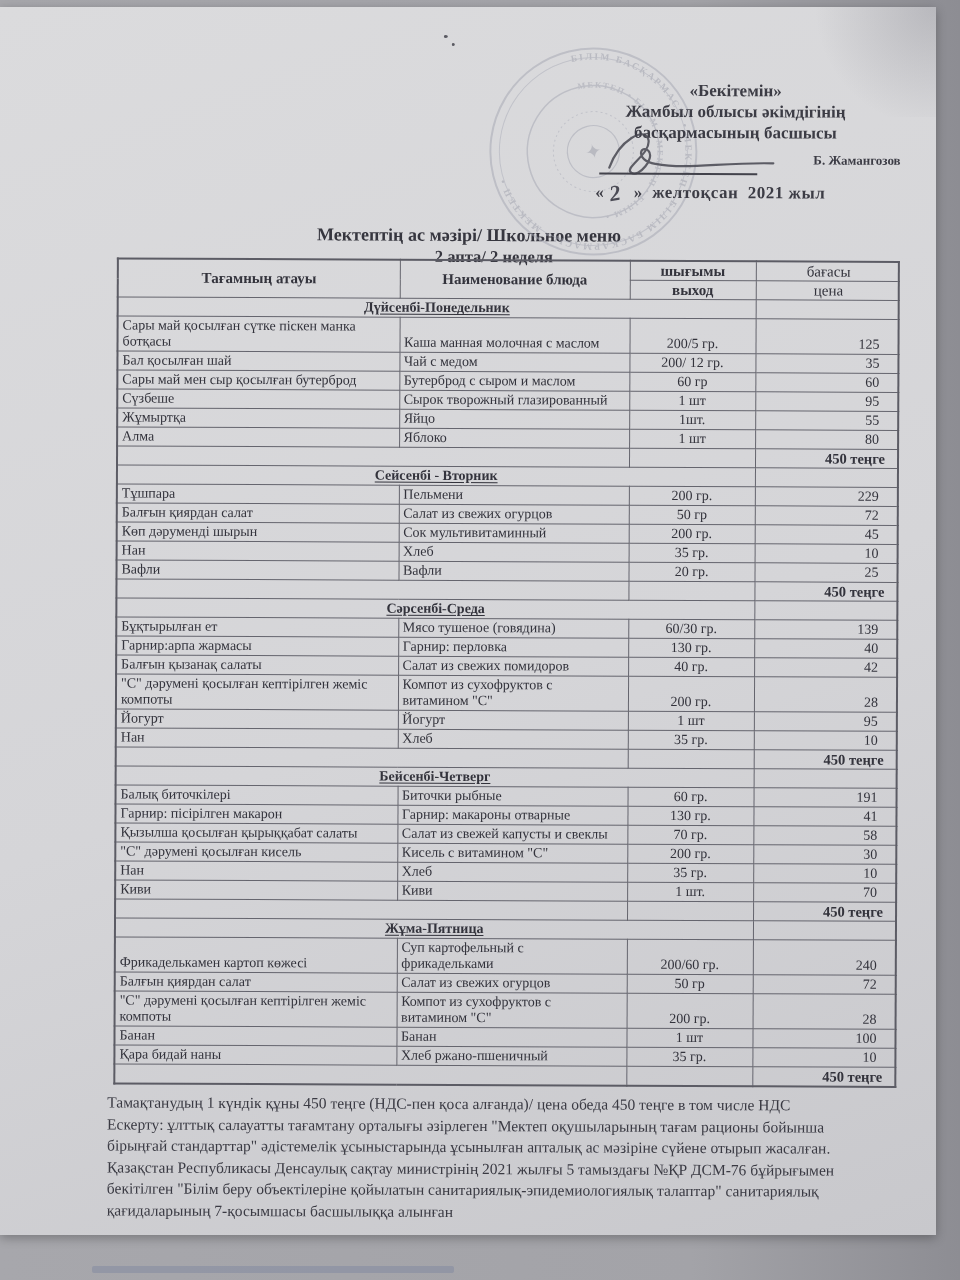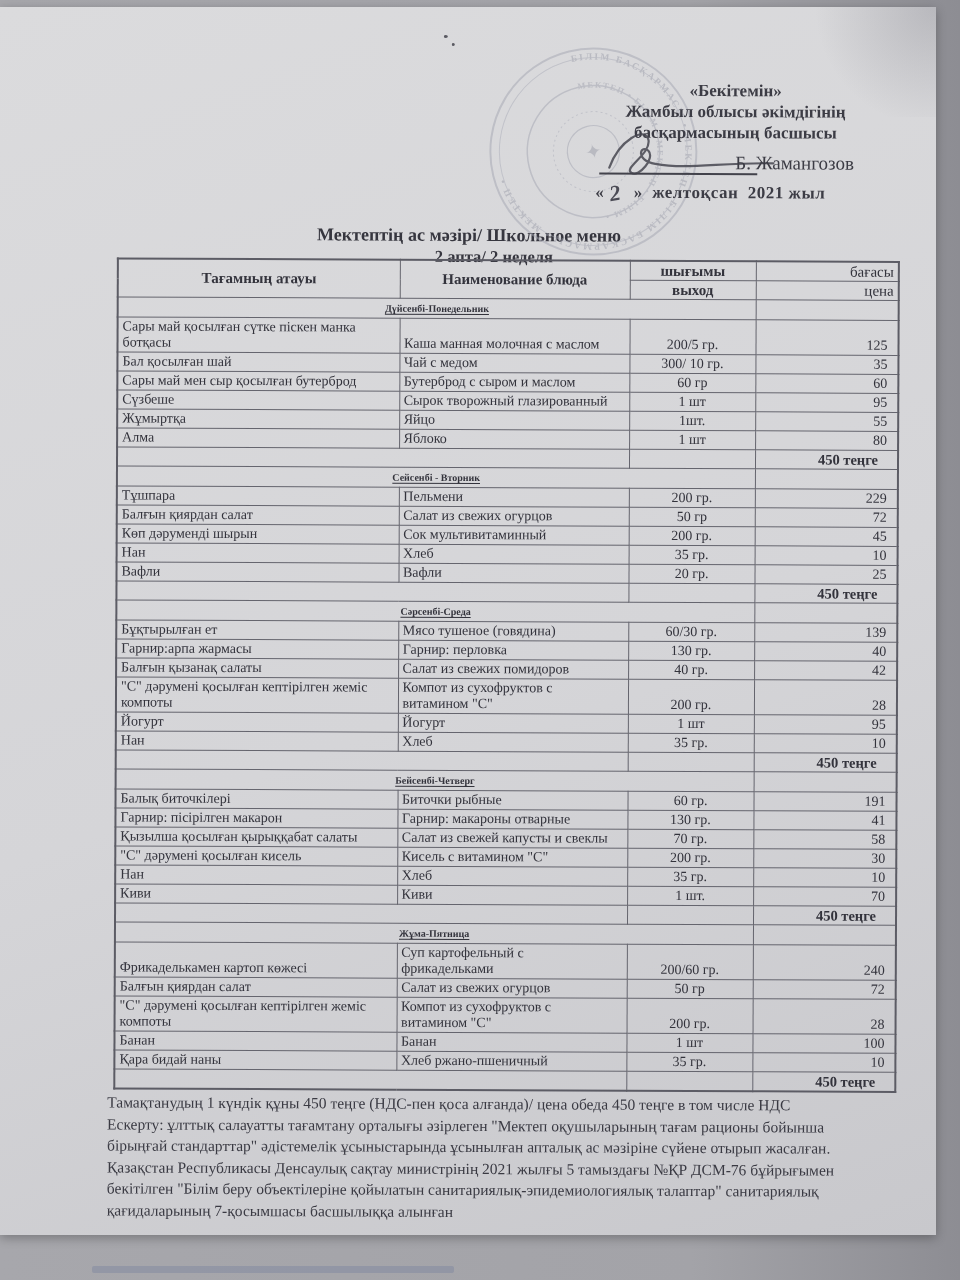--- a/index.html
+++ b/index.html
@@ -23,42 +23,42 @@
   .speck{position:absolute;background:#5a5a62;border-radius:50%;}
 
   
   .stamp{position:absolute;left:486px;top:36px;width:216px;height:216px;opacity:.5;transform:rotate(-14deg);z-index:1;}
 
   
   .approval{position:absolute;left:606px;top:72px;width:260px;text-align:center;z-index:2;
             font-weight:bold;font-size:17px;line-height:21px;color:#3c3c45;}
   .sig-wrap{position:absolute;left:596px;top:116px;width:300px;height:60px;z-index:2;}
   .sig-line{position:absolute;left:4px;top:49px;width:158px;border-bottom:2px solid #42424b;}
-  .signer{position:absolute;left:736px;top:144px;font-weight:normal;font-size:19px;color:#3c3c45;z-index:2;}
+  .signer{position:absolute;left:814px;top:144px;font-weight:bold;font-size:13px;color:#3c3c45;z-index:2;}
   .date-line{position:absolute;left:596px;top:170px;font-weight:bold;font-size:17px;letter-spacing:.5px;color:#3c3c45;z-index:2;white-space:pre;}
   .hand-digit{display:inline-block;font-style:italic;font-size:22px;transform:rotate(-10deg) translateY(2px);color:#4b4b55;width:20px;}
 
   
   .doc-title{position:absolute;left:60px;top:218px;width:820px;text-align:center;
              font-weight:bold;font-size:18px;line-height:21px;color:#36363f;}
   .doc-title .sub{font-size:16.5px;transform:translateX(25px);}
 
   
   .table-wrap{position:absolute;left:118px;top:252px;width:781px;}
   table.doc-table{border-collapse:collapse;width:100%;table-layout:fixed;}
   .doc-table th,.doc-table td{border:1px solid #65656e;color:#33333c;}
   .doc-table{border:2px solid #5c5c65;}
   .doc-table th{font-size:15px;font-weight:bold;text-align:center;padding:0 4px;height:18px;line-height:17px;}
-  .doc-table th.th-left{text-align:right;font-weight:normal;padding-left:7px;}
+  .doc-table th.th-left{text-align:center;font-weight:normal;padding-left:7px;}
   .doc-table td{font-size:14px;line-height:16px;padding:1px 4px;vertical-align:bottom;white-space:pre-line;}
   td.day-cell{text-align:center;vertical-align:middle;}
-  .day-label{font-weight:bold;font-size:10px;text-decoration:underline;text-underline-offset:2px;}
+  .day-label{font-weight:bold;font-size:14px;text-decoration:underline;text-underline-offset:2px;}
   td.portion{text-align:center;}
-  td.price{text-align:right;padding-right:10px;}
-  td.total{font-weight:bold;font-size:14.5px;text-align:right;padding-right:19px;}
+  td.price{text-align:right;padding-right:18px;}
+  td.total{font-weight:bold;font-size:14.5px;text-align:right;padding-right:12px;}
 
   
   .footer-notes{position:absolute;left:112px;top:1086px;width:812px;
                 font-size:15.5px;line-height:21.5px;color:#3a3a43;}
 
   .desk-mark{position:absolute;left:92px;top:1266px;width:362px;height:7px;background:#7f88a0;opacity:.5;border-radius:2px;}
 </style>
 </head>
 <body>
 
@@ -136,21 +136,21 @@
             <tr>
               <td class="kk">Сары май қосылған сүтке піскен манка
 ботқасы</td>
               <td class="ru">Каша манная молочная с маслом</td>
               <td class="portion">200/5 гр.</td>
               <td class="price">125</td>
             </tr>
             <tr>
               <td class="kk">Бал қосылған шай</td>
               <td class="ru">Чай с медом</td>
-              <td class="portion">300/ 10 гр.</td>
+              <td class="portion">200/ 12 гр.</td>
               <td class="price">35</td>
             </tr>
             <tr>
               <td class="kk">Сары май мен сыр қосылған бутерброд</td>
               <td class="ru">Бутерброд с сыром и маслом</td>
               <td class="portion">60 гр</td>
               <td class="price">60</td>
             </tr>
             <tr>
               <td class="kk">Сүзбеше</td>

